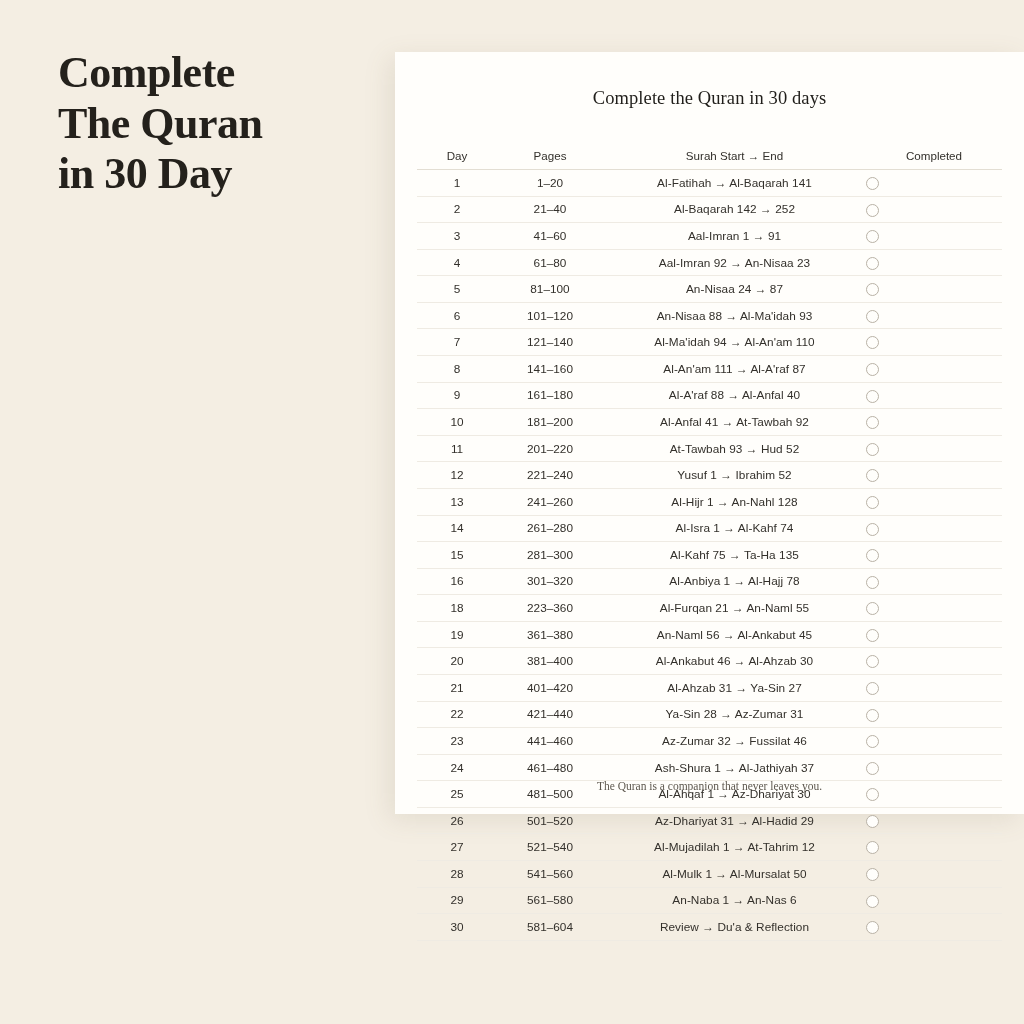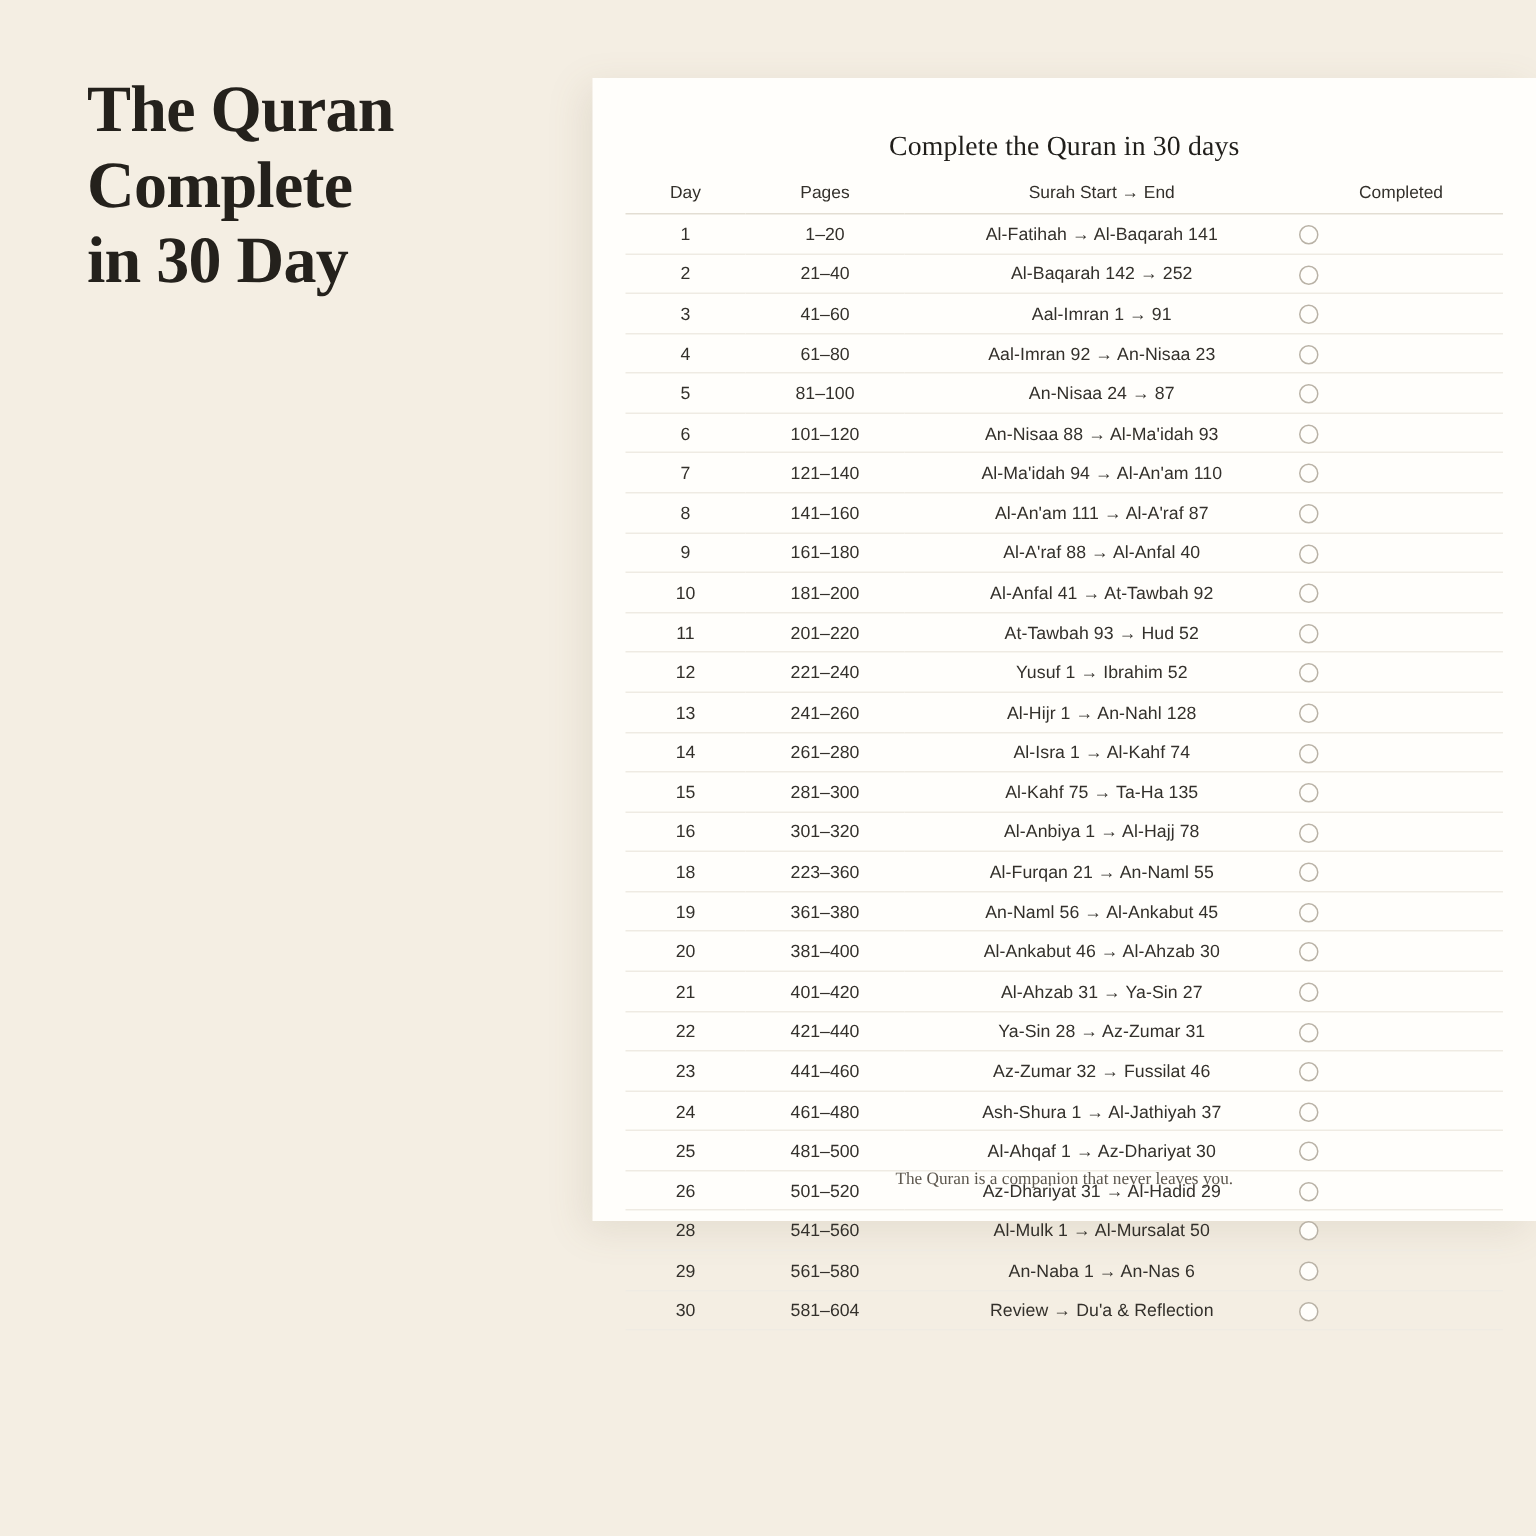--- a/index.html
+++ b/index.html
@@ -43,21 +43,21 @@
   }
   .card-title {
     text-align: center;
     font-family: "Liberation Serif", serif;
     font-size: 18.5px;
     color: #201e1a;
     margin-top: 36px;
     letter-spacing: 0.1px;
   }
   .table-wrap {
-    margin-top: 12px;
+    margin-top: 39px;
     padding: 0 22px 0 22px;
   }
   table {
     width: 100%;
     border-collapse: collapse;
     font-size: 11.6px;
     color: #2b2723;
   }
   thead th {
     font-weight: normal;
@@ -99,22 +99,22 @@
     font-size: 11.5px;
     color: #5d574e;
   }
 </style>
 </head>
 <body>
 
 <div class="canvas">
 
   <div class="headline">
+    <span class="ln">Complete</span>
     <span class="ln">The Quran</span>
-    <span class="ln">Complete</span>
     <span class="ln">in 30 Day</span>
   </div>
 
   <div class="card">
     <div class="card-title">Complete the Quran in 30 days</div>
 
     <div class="table-wrap">
       <table>
         <thead>
           <tr>
@@ -269,20 +269,26 @@
               <td class="col-range">Al-Ahqaf 1 → Az-Dhariyat 30</td>
               <td class="col-done"><span class="circle"></span></td>
             </tr>
             <tr>
               <td class="col-day">26</td>
               <td class="col-pages">501–520</td>
               <td class="col-range">Az-Dhariyat 31 → Al-Hadid 29</td>
               <td class="col-done"><span class="circle"></span></td>
             </tr>
             <tr>
+              <td class="col-day">27</td>
+              <td class="col-pages">521–540</td>
+              <td class="col-range">Al-Mujadilah 1 → At-Tahrim 12</td>
+              <td class="col-done"><span class="circle"></span></td>
+            </tr>
+            <tr>
               <td class="col-day">28</td>
               <td class="col-pages">541–560</td>
               <td class="col-range">Al-Mulk 1 → Al-Mursalat 50</td>
               <td class="col-done"><span class="circle"></span></td>
             </tr>
             <tr>
               <td class="col-day">29</td>
               <td class="col-pages">561–580</td>
               <td class="col-range">An-Naba 1 → An-Nas 6</td>
               <td class="col-done"><span class="circle"></span></td>

